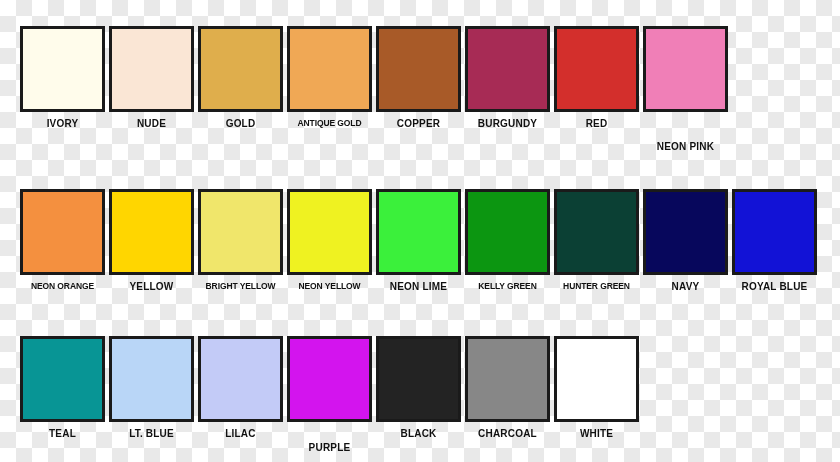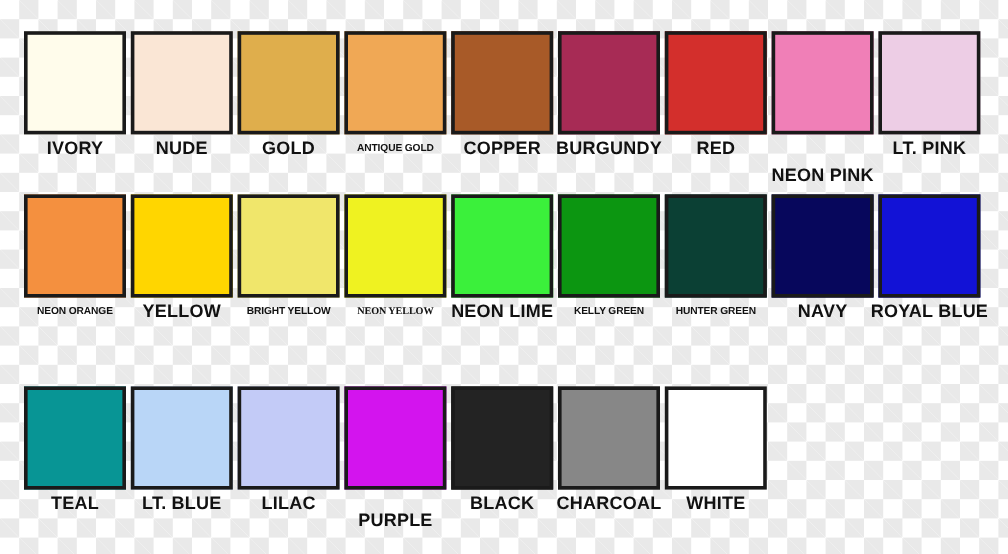--- a/index.html
+++ b/index.html
@@ -39,22 +39,22 @@
   .swatch-row {
     position: absolute;
     left: 20px;
     width: 800px;
     display: flex;
     flex-direction: row;
     align-items: flex-start;
   }
 
   #row-0 { top: 26px; }
-  #row-1 { top: 162px; }
-  #row-2 { top: 322px; }
+  #row-1 { top: 189px; }
+  #row-2 { top: 336px; }
 
   .swatch-cell {
     width: 85px;
     margin-right: 4px;
     display: flex;
     flex-direction: column;
     align-items: center;
   }
   .swatch-cell:last-child { margin-right: 0; }
 
@@ -62,21 +62,21 @@
     width: 85px;
     height: 86px;
     box-sizing: border-box;
     border: 3px solid #1a1a1a;
     display: block;
   }
 
   .swatch-label {
     margin-top: 6px;
     font-family: "Liberation Sans", sans-serif;
-    font-size: 15px;
+    font-size: 10px;
     font-weight: bold;
     letter-spacing: 0.2px;
     color: #111111;
     text-align: center;
     white-space: nowrap;
     line-height: 11px;
     text-transform: uppercase;
   }
 
   
@@ -117,42 +117,38 @@
         <span class="swatch-label" style="color: rgb(17, 17, 17);">BURGUNDY</span>
       </div>
       <div class="swatch-cell">
         <span class="swatch-chip" style="background-color: rgb(211, 47, 44); border-color: rgb(26, 26, 26);"></span>
         <span class="swatch-label" style="color: rgb(17, 17, 17);">RED</span>
       </div>
       <div class="swatch-cell">
         <span class="swatch-chip" style="background-color: rgb(240, 127, 183); border-color: rgb(26, 26, 26);"></span>
         <span class="swatch-label" style="color: rgb(17, 17, 17); margin-top: 29px;">NEON PINK</span>
       </div>
-      <div class="swatch-cell">
-        <span class="swatch-chip" style="background-color: rgb(237, 205, 229); border-color: rgb(26, 26, 26);"></span>
-        <span class="swatch-label" style="color: rgb(17, 17, 17);">LT. PINK</span>
-      </div>
     </div>
 
     <div class="swatch-row" id="row-1">
       <div class="swatch-cell">
         <span class="swatch-chip" style="background-color: rgb(244, 144, 63); border-color: rgb(26, 26, 26);"></span>
         <span class="swatch-label tight" style="color: rgb(17, 17, 17);">NEON ORANGE</span>
       </div>
       <div class="swatch-cell">
         <span class="swatch-chip" style="background-color: rgb(255, 214, 0); border-color: rgb(26, 26, 26);"></span>
         <span class="swatch-label" style="color: rgb(17, 17, 17);">YELLOW</span>
       </div>
       <div class="swatch-cell">
         <span class="swatch-chip" style="background-color: rgb(240, 230, 107); border-color: rgb(26, 26, 26);"></span>
         <span class="swatch-label tight" style="color: rgb(17, 17, 17);">BRIGHT YELLOW</span>
       </div>
       <div class="swatch-cell">
         <span class="swatch-chip" style="background-color: rgb(239, 242, 33); border-color: rgb(26, 26, 26);"></span>
-        <span class="swatch-label tight" style="color: rgb(17, 17, 17); font-family: Liberation Serif, serif;">NEON YELLOW</span>
+        <span class="swatch-label tight" style="color: rgb(17, 17, 17);">NEON YELLOW</span>
       </div>
       <div class="swatch-cell">
         <span class="swatch-chip" style="background-color: rgb(59, 240, 59); border-color: rgb(26, 26, 26);"></span>
         <span class="swatch-label" style="color: rgb(17, 17, 17);">NEON LIME</span>
       </div>
       <div class="swatch-cell">
         <span class="swatch-chip" style="background-color: rgb(12, 150, 17); border-color: rgb(26, 26, 26);"></span>
         <span class="swatch-label tight" style="color: rgb(17, 17, 17); text-align: center;">KELLY GREEN</span>
       </div>
       <div class="swatch-cell">

